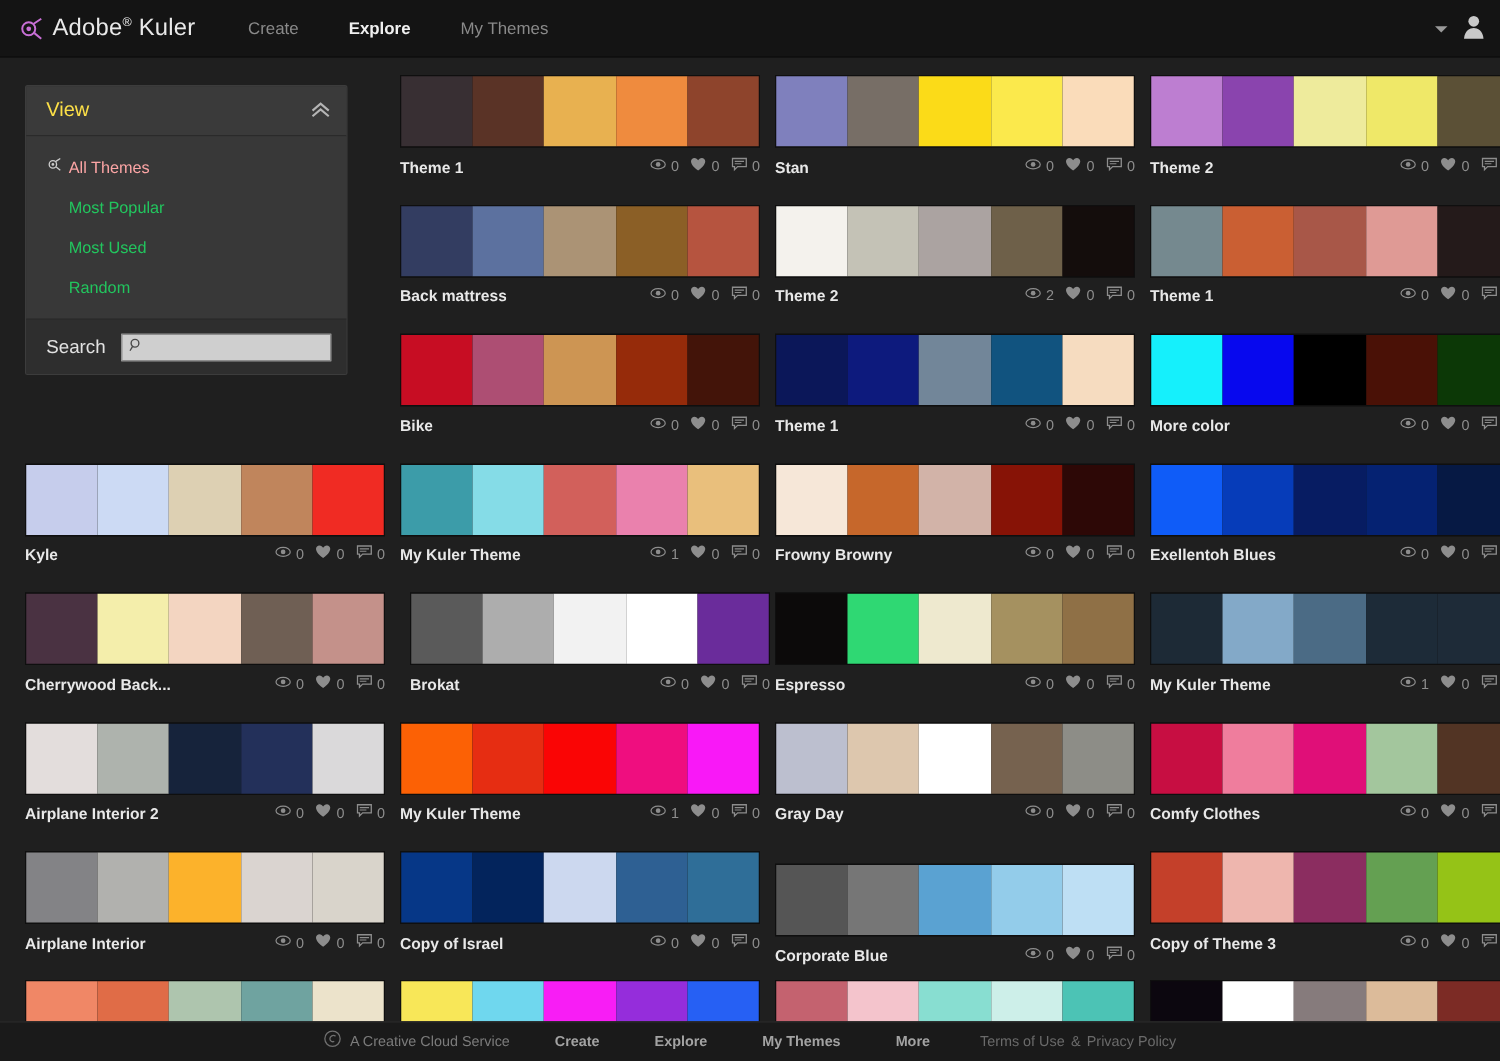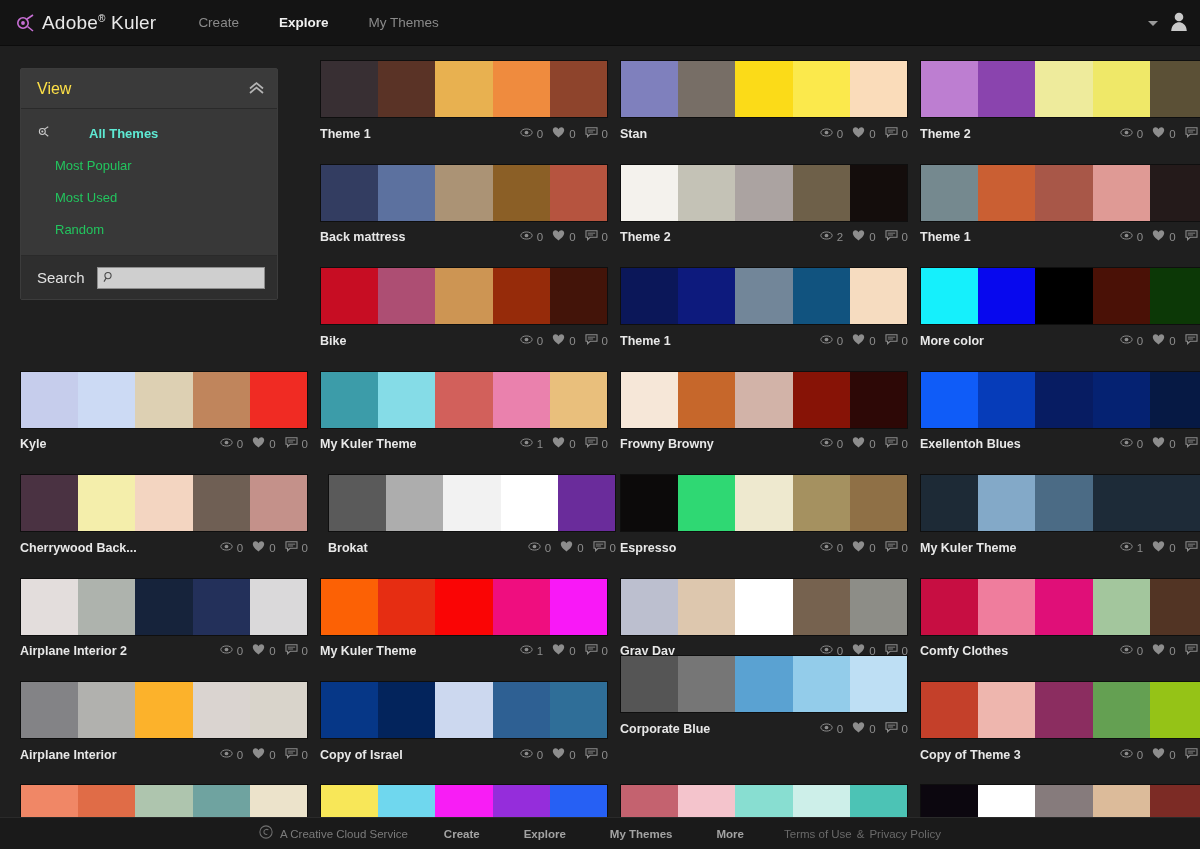--- a/index.html
+++ b/index.html
@@ -54,21 +54,21 @@
     background: #3a3a3a;
     border-bottom: 1px solid #2a2a2a;
   }
   #view-title { color: #fde047; font-size: 16px; }
   #collapse-icon { color: #b0b0b0; font-size: 14px; cursor: pointer; line-height: 1; }
   #view-list { padding: 8px 0 10px 0; background: #383838; }
   .view-item {
     height: 32px; display: flex; align-items: center;
     padding-left: 16px; color: #22c55e; font-size: 13px; cursor: pointer;
   }
-  .view-item.active { color: #5eead4; font-weight: bold; gap: 34px; }
+  .view-item.active { color: #fca5a5; font-weight: normal; }
   .view-item .kicon { width: 18px; display: inline-block; }
   #search-row {
     height: 44px; display: flex; align-items: center;
     padding: 0 12px 0 16px; background: #2e2e2e;
     border-top: 1px solid #2a2a2a;
   }
   #search-label { color: #e2e2e2; font-size: 15px; margin-right: 12px; }
   #search-box {
     flex: 1; height: 22px; background: #cfcfcf;
     border: 1px solid #8d8d8d; display: flex; align-items: center;
@@ -979,21 +979,21 @@
           <div class="stat">
             <span><svg width="13" height="13" viewBox="0 0 16 16">
                 <path d="M1.2 2.2 H14.8 V10.2 H6.3 L3.2 13.2 V10.2 H1.2 Z" fill="none" stroke="#8d8d8d" stroke-width="1.3"></path>
                 <path d="M3.4 5.1 H12.6 M3.4 7.4 H10" stroke="#8d8d8d" stroke-width="1.1"></path>
               </svg></span>
             <span class="stat-num">0</span>
           </div>
         </div>
       </div>
     </div>
-    <div class="theme-card" style="left: 620px; top: 595px;">
+    <div class="theme-card" style="left: 620px; top: 631px;">
       <div class="swatch-strip">
         <div class="swatch" style="background: rgb(85, 85, 85);"></div>
         <div class="swatch" style="background: rgb(118, 118, 118);"></div>
         <div class="swatch" style="background: rgb(90, 162, 210);"></div>
         <div class="swatch" style="background: rgb(147, 204, 234);"></div>
         <div class="swatch" style="background: rgb(190, 223, 244);"></div>
       </div>
       <div class="card-meta">
         <div class="card-title">Corporate Blue</div>
         <div class="card-stats">

